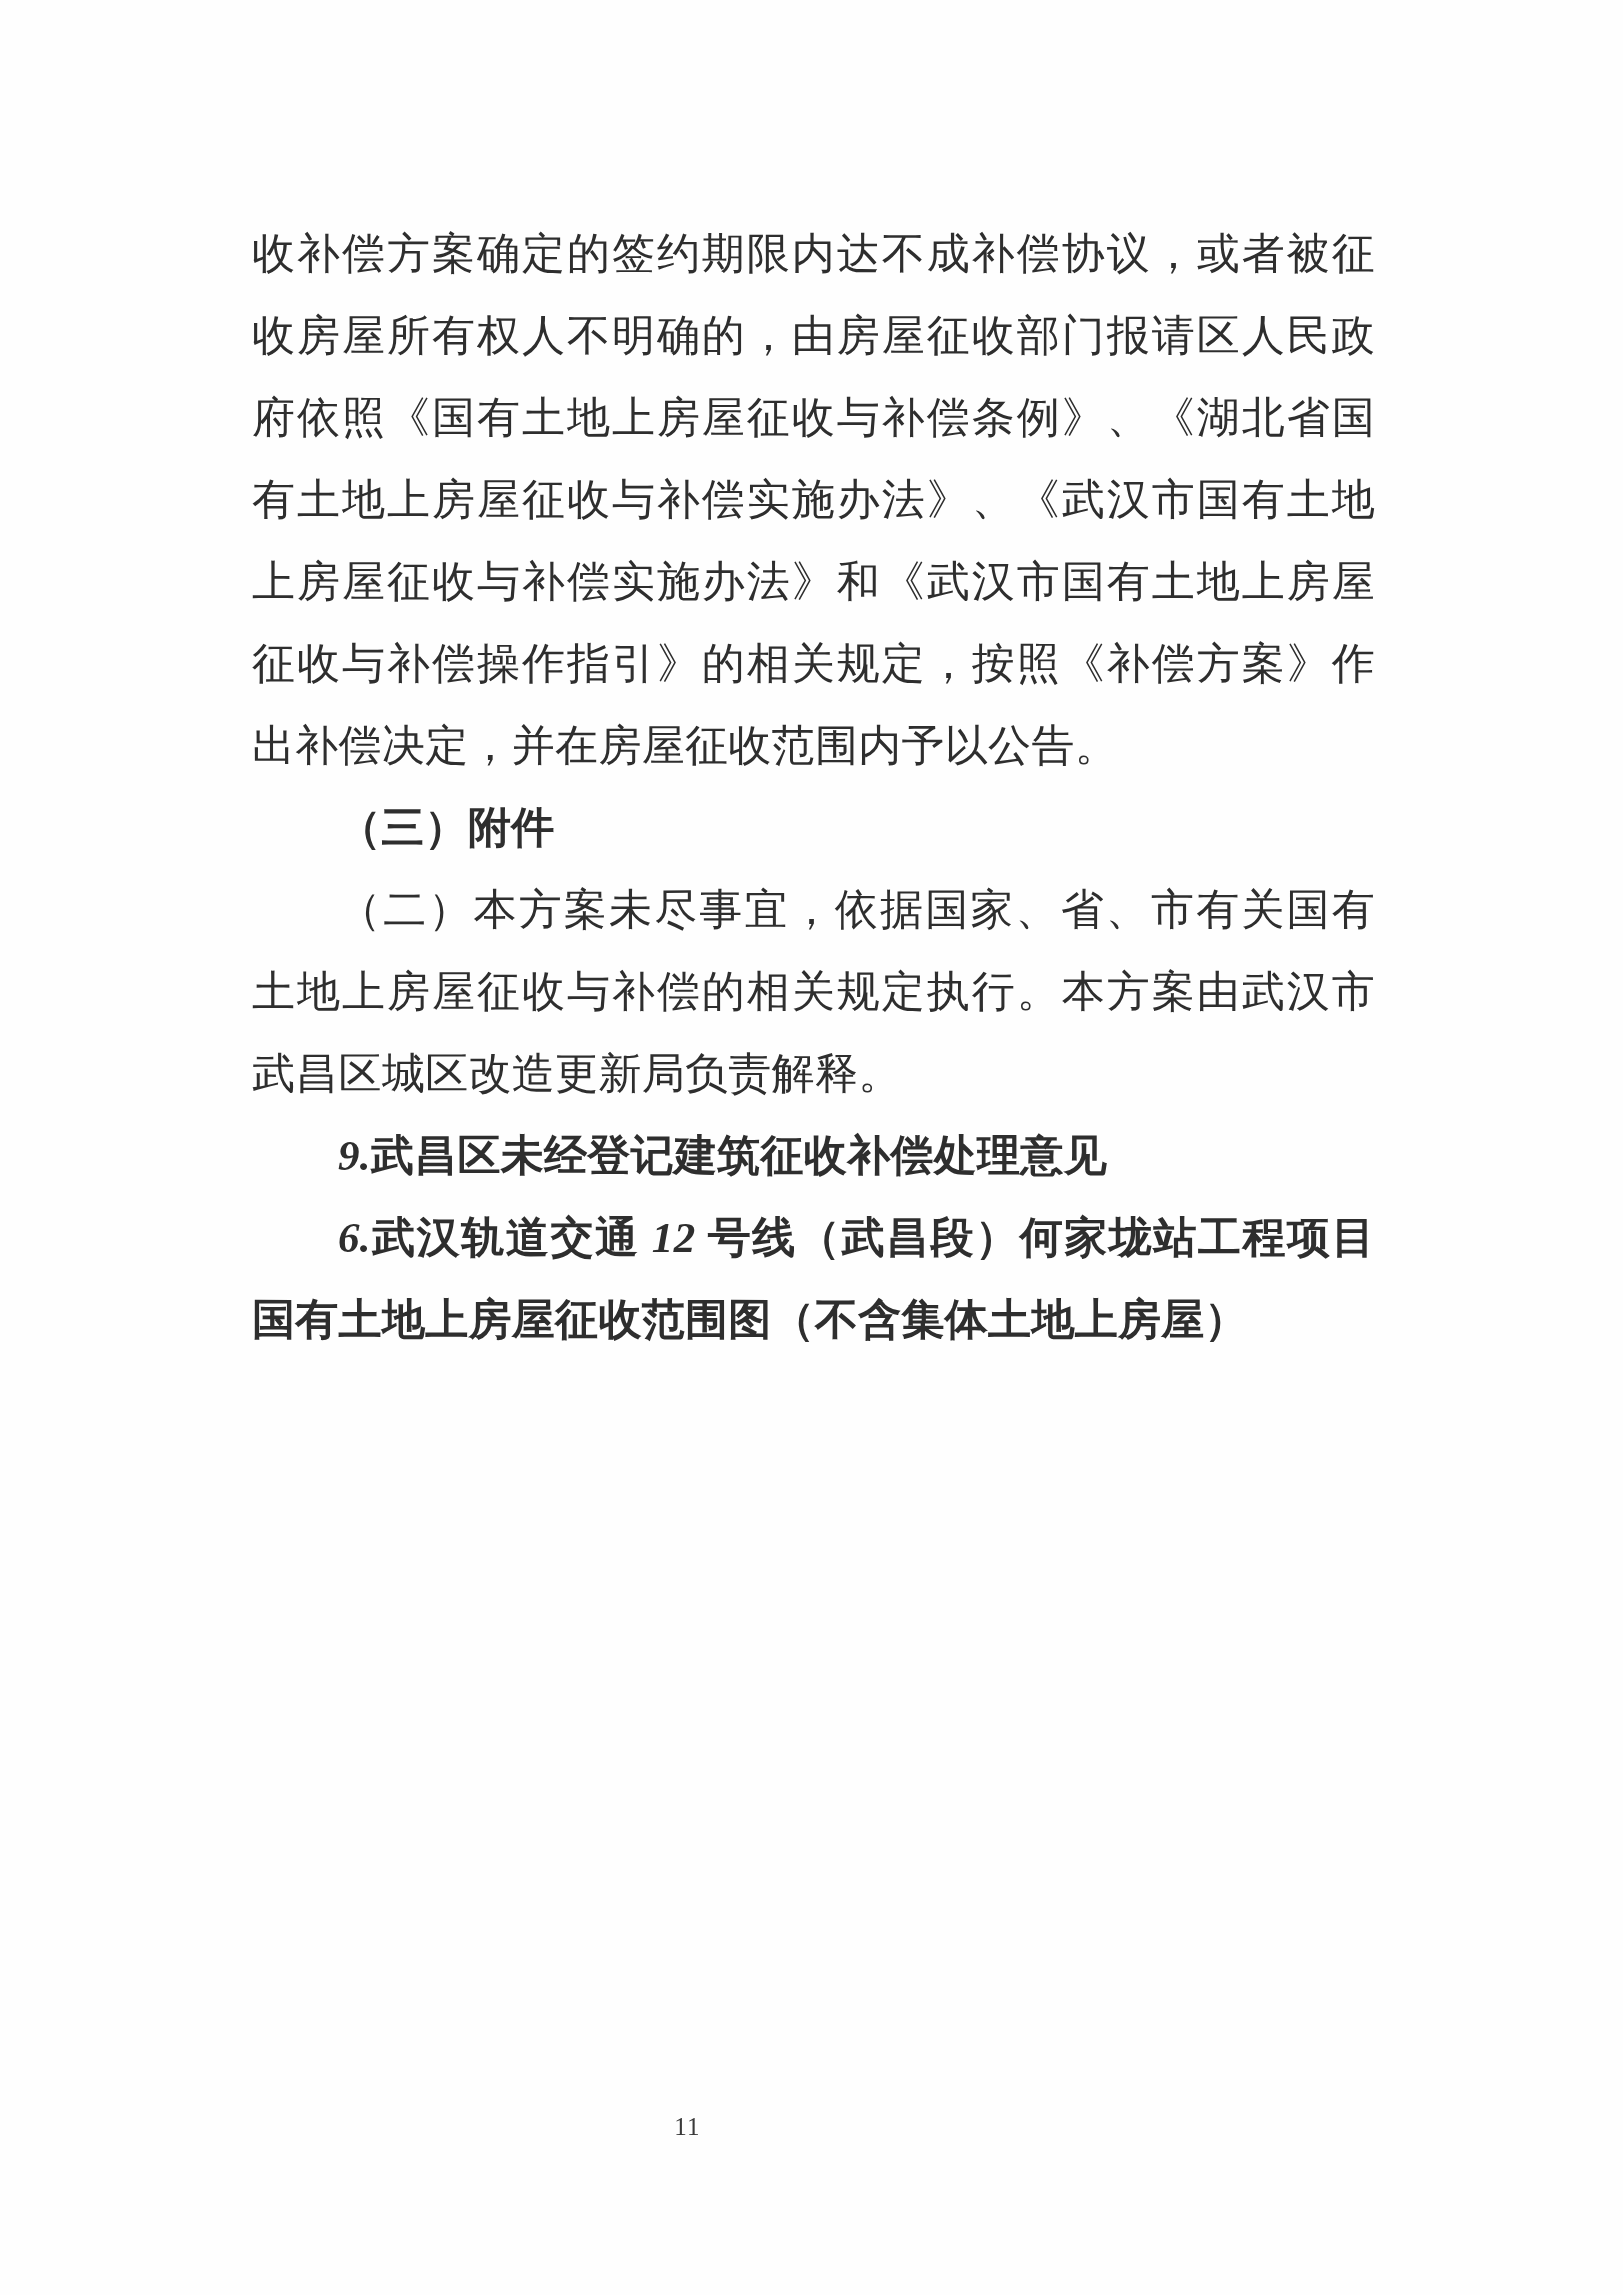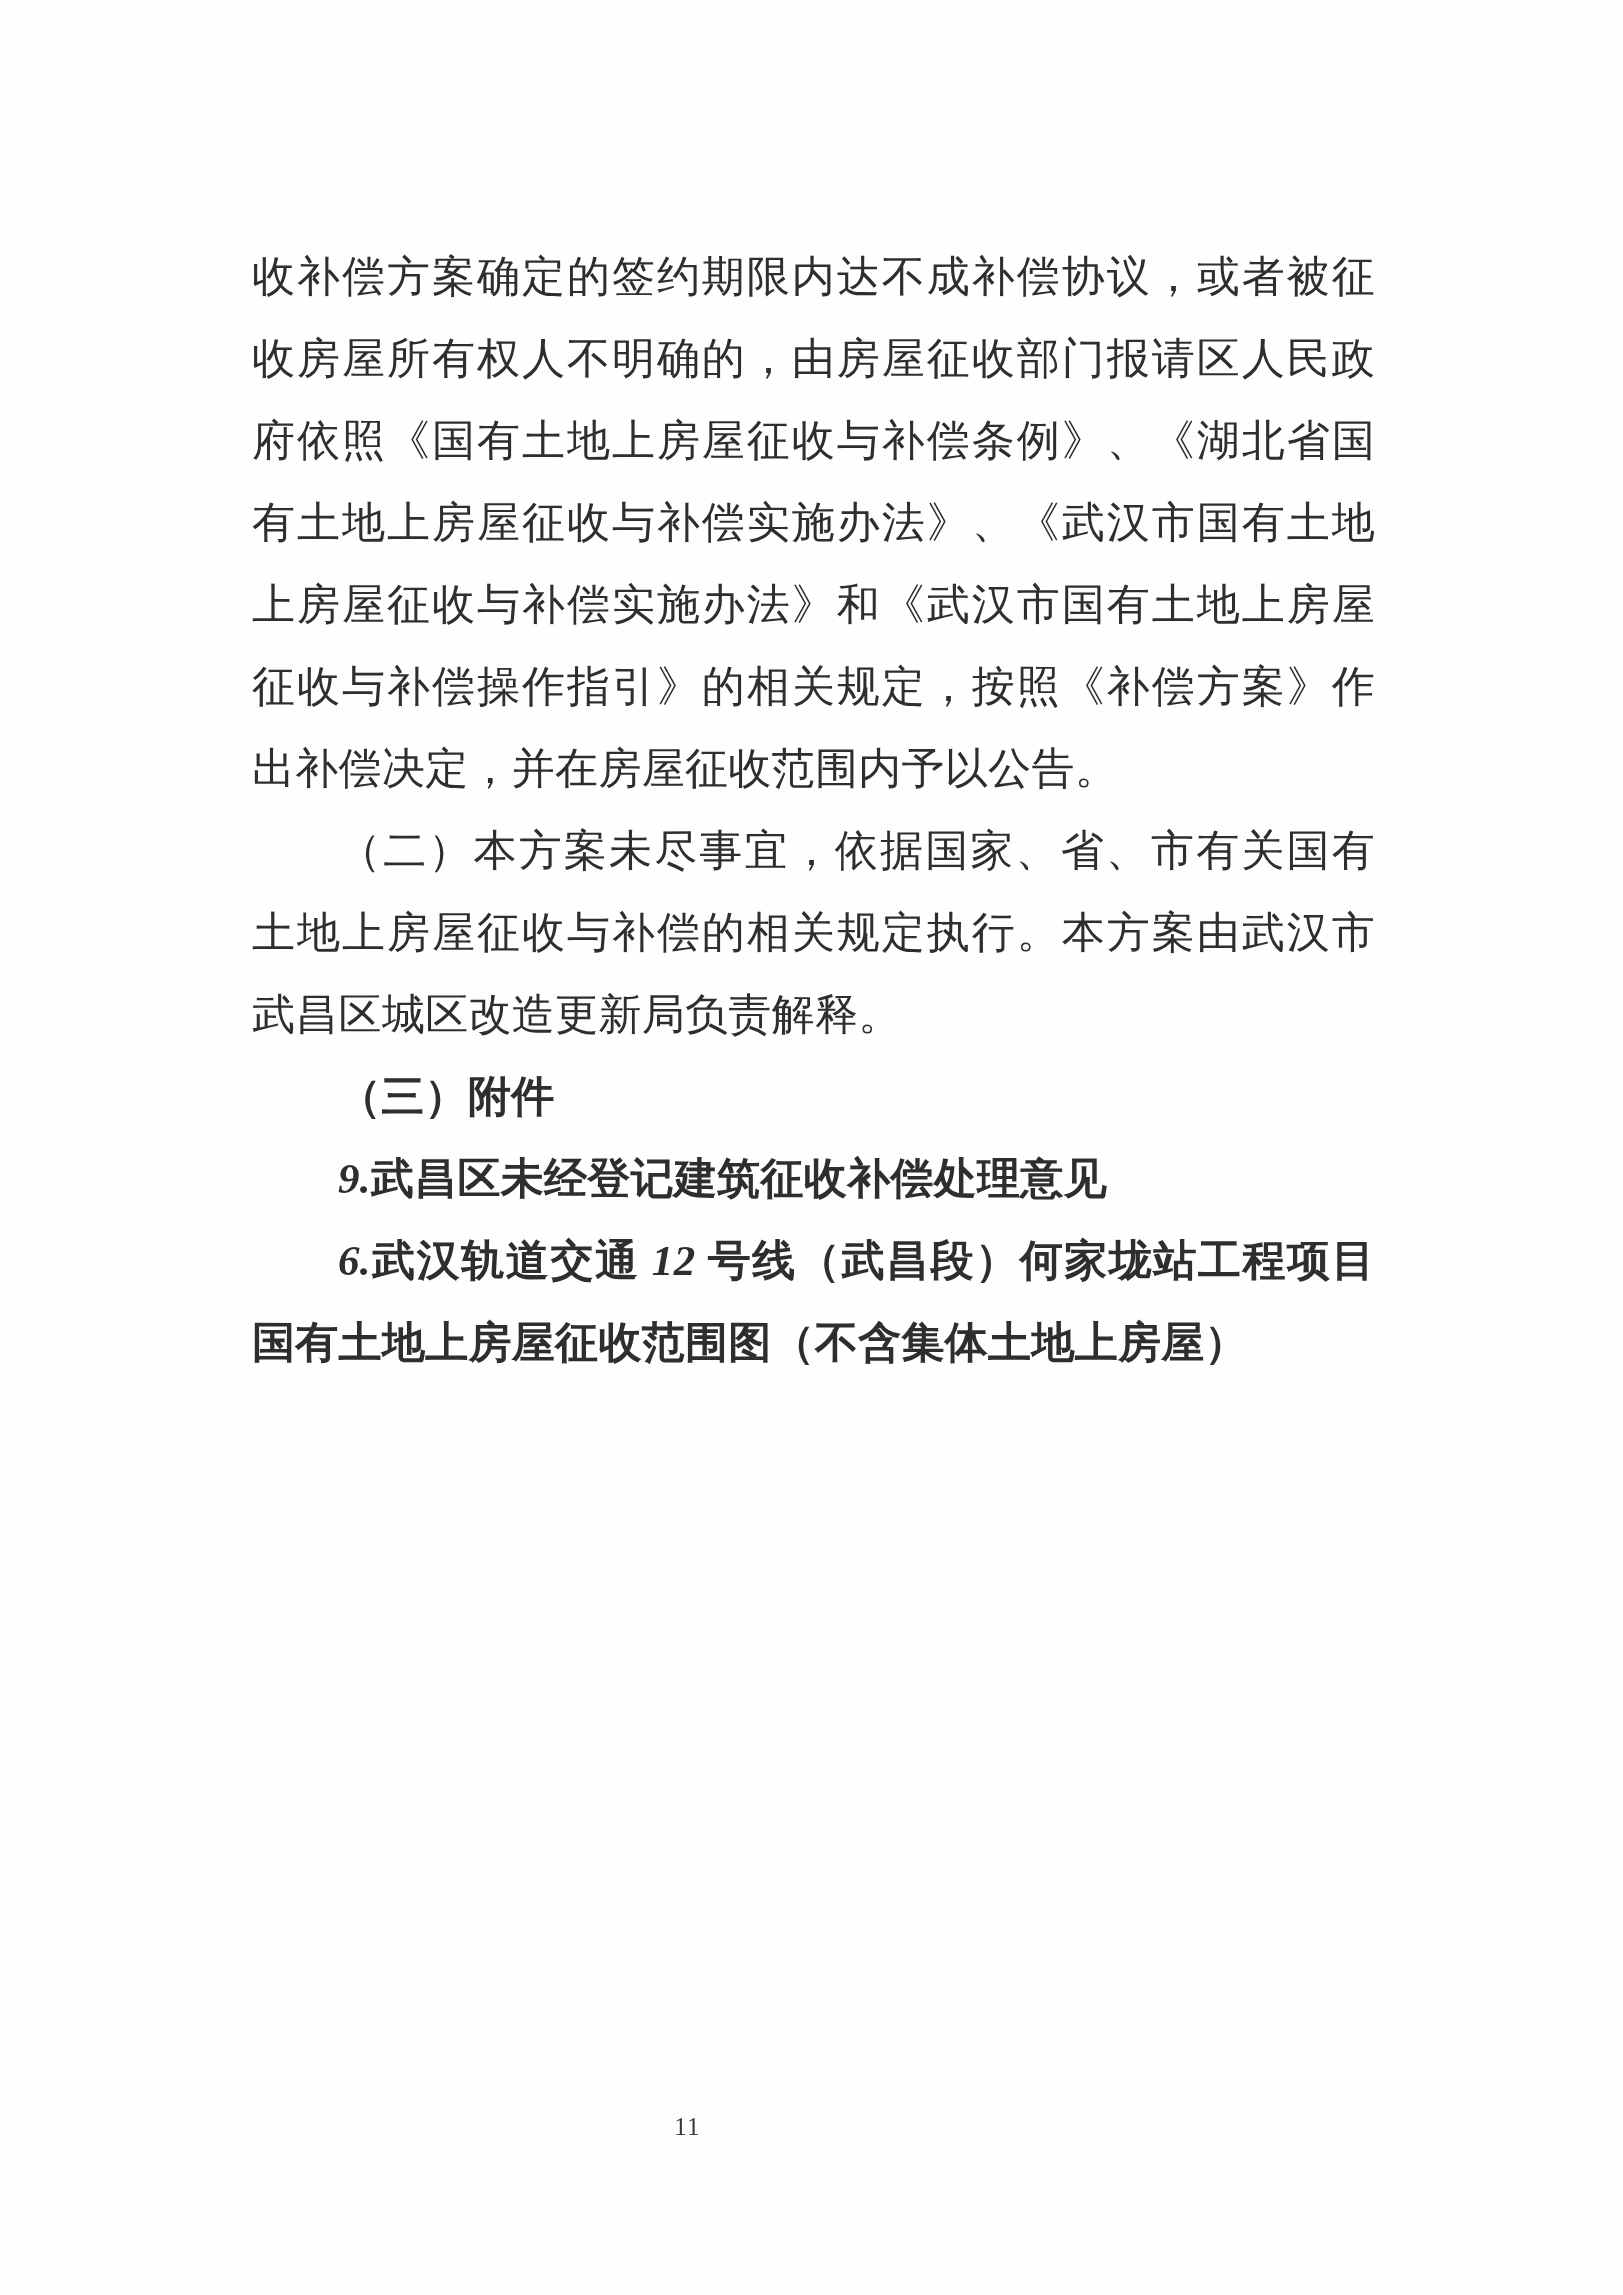--- a/index.html
+++ b/index.html
@@ -12,21 +12,21 @@
     width: 1623px;
     height: 2295px;
     margin: 0 auto;
     background: #fefefe;
     overflow: hidden;
     font-family: "Liberation Serif", serif;
   }
   .content {
     position: absolute;
     left: 252px;
-    top: 236px;
+    top: 213px;
     width: 1123px;
     font-size: 43px;
     line-height: 82px;
     color: #2e2e2e;
     text-align: justify;
     
     font-style: oblique 5deg;
     letter-spacing: 0.3px;
   }
   .content p {
@@ -52,21 +52,21 @@
     font-family: "Liberation Serif", serif;
     letter-spacing: 1.3px;
   }
 </style>
 </head>
 <body>
 
 <div class="page">
   <div class="content">
     <p>收补偿方案确定的签约期限内达不成补偿协议，或者被征收房屋所有权人不明确的，由房屋征收部门报请区人民政府依照《国有土地上房屋征收与补偿条例》、《湖北省国有土地上房屋征收与补偿实施办法》、《武汉市国有土地上房屋征收与补偿实施办法》和《武汉市国有土地上房屋征收与补偿操作指引》的相关规定，按照《补偿方案》作出补偿决定，并在房屋征收范围内予以公告。</p>
+    <p class="indent attachment">（三）附件</p>
     <p class="indent">（二）本方案未尽事宜，依据国家、省、市有关国有土地上房屋征收与补偿的相关规定执行。本方案由武汉市武昌区城区改造更新局负责解释。</p>
-    <p class="indent attachment">（三）附件</p>
     <p class="indent attachment">9.武昌区未经登记建筑征收补偿处理意见</p>
     <p class="indent attachment">6.武汉轨道交通 12 号线（武昌段）何家垅站工程项目国有土地上房屋征收范围图（不含集体土地上房屋）</p>
   </div>
 
   <div class="page-number">11</div>
 </div>
 
 
 </body></html>

